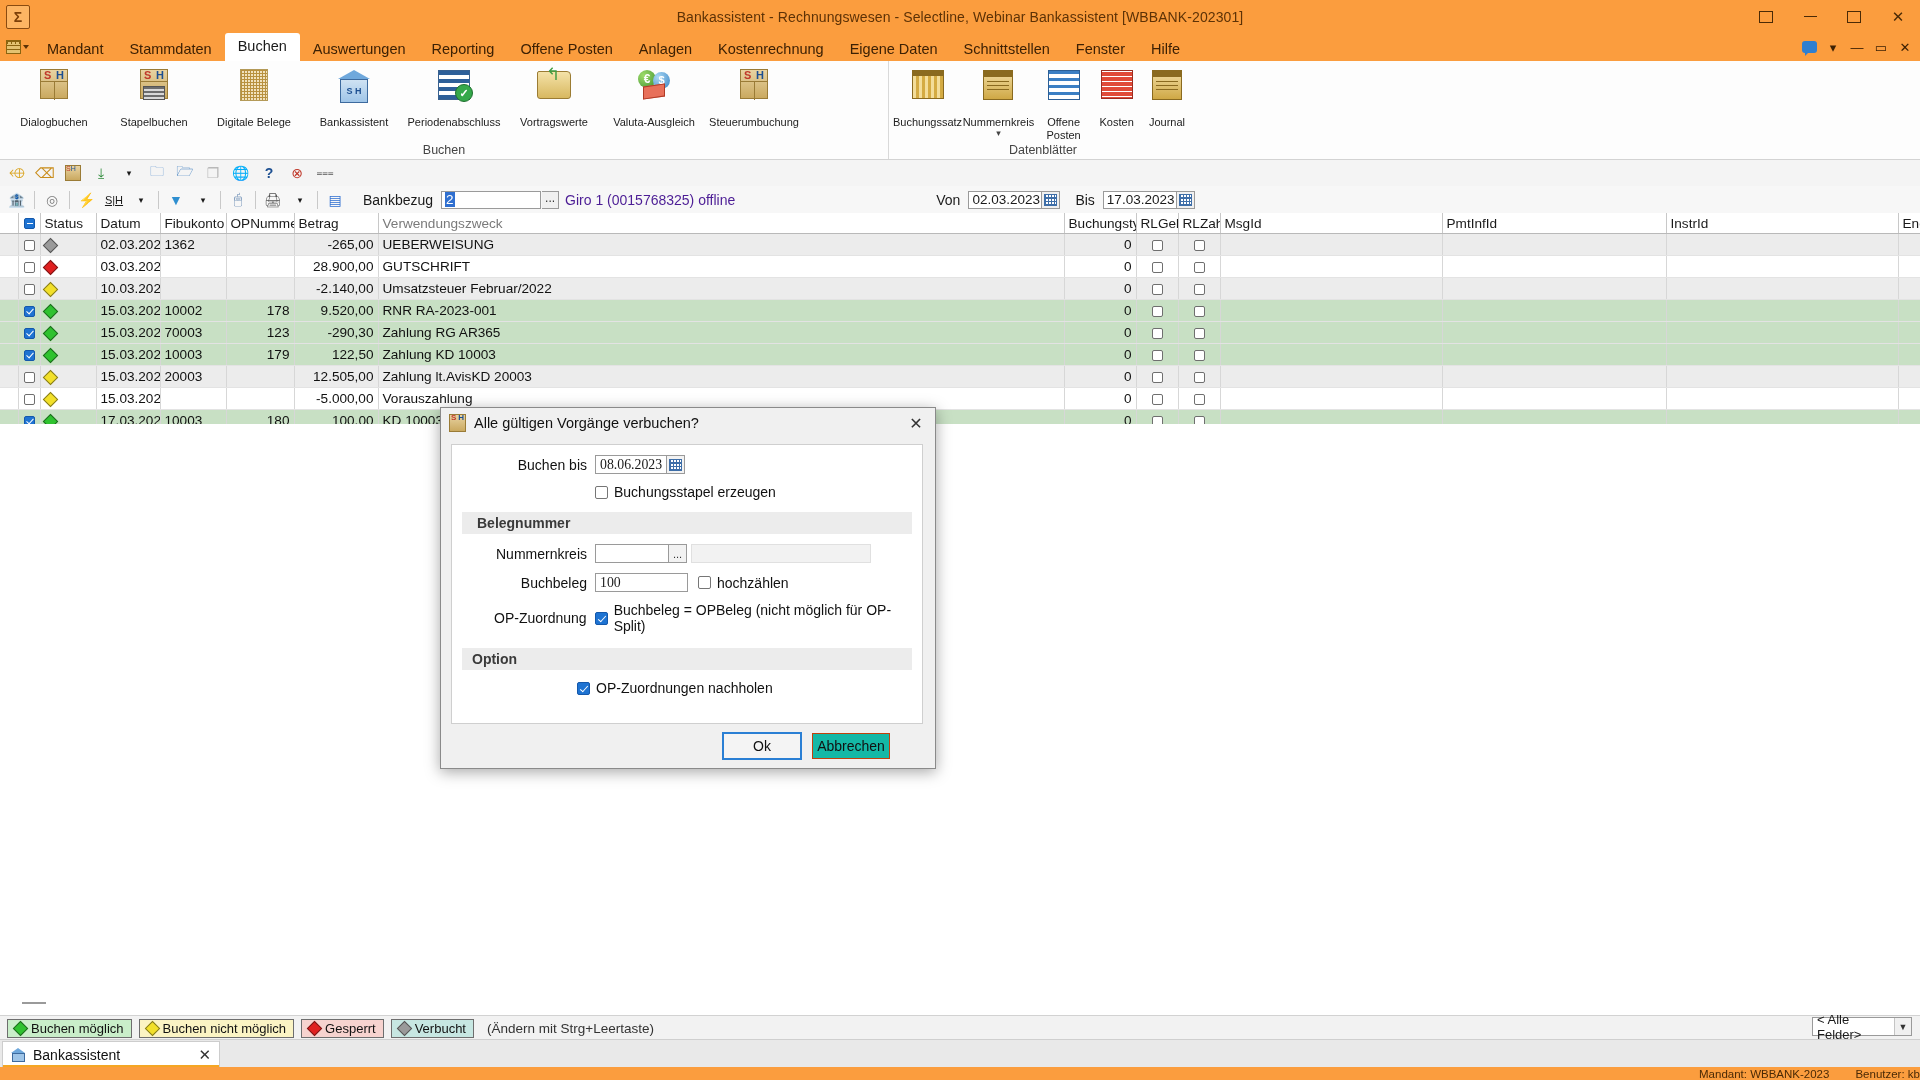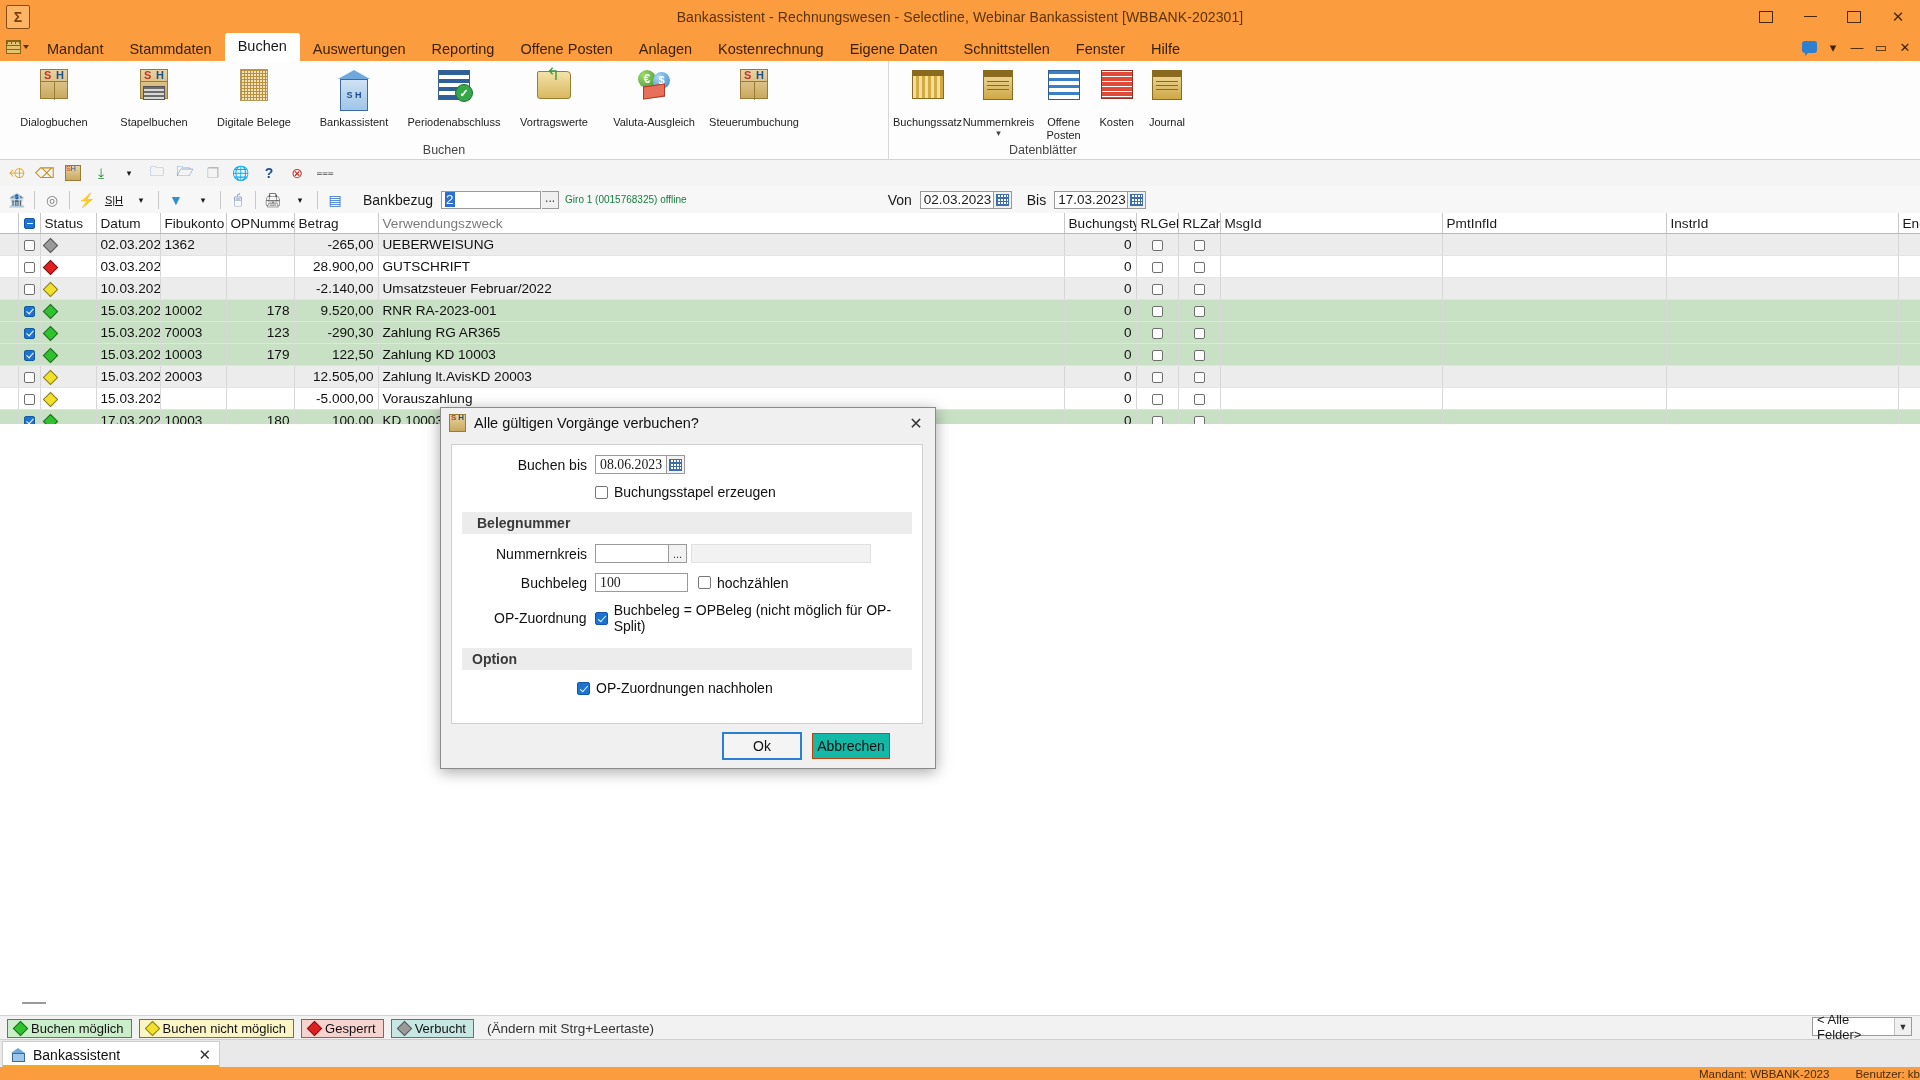--- a/index.html
+++ b/index.html
@@ -80,21 +80,21 @@
   .ic-sh:after{content:"H";position:absolute;right:3px;top:-1px;font-size:11px;font-weight:bold;color:#1c4f91;}
   .ic-sh .cross{position:absolute;left:0;top:11px;width:100%;height:1px;background:#9a7b36;}
   .ic-sh .vcross{position:absolute;left:50%;top:11px;width:1px;height:19px;background:#9a7b36;}
   .ic-stack{position:absolute;left:6px;bottom:0px;width:20px;height:12px;
      background:repeating-linear-gradient(to bottom,#6d6d6d 0 2px,#d8d8d8 2px 4px);border:1px solid #555;}
   .ic-doc{width:26px;height:30px;margin:1px auto;background:#f1e2bd;border:1px solid #b49a58;
      background-image:repeating-linear-gradient(to bottom,#b8913f 0 1px,transparent 1px 3px),repeating-linear-gradient(to right,#b8913f 0 1px,transparent 1px 3px);
      background-size:3px 3px;}
   .ic-bank{width:32px;height:28px;margin:2px auto;position:relative;}
   .ic-bank .roof{position:absolute;left:0;top:0;width:0;height:0;border-left:16px solid transparent;border-right:16px solid transparent;border-bottom:9px solid #6fa8dc;}
-  .ic-bank .body{position:absolute;left:2px;top:9px;width:28px;height:32px;background:linear-gradient(#cfe2f3,#9fc5e8);border:1px solid #3d6a9e;box-sizing:border-box;
+  .ic-bank .body{position:absolute;left:2px;top:9px;width:28px;height:24px;background:linear-gradient(#cfe2f3,#9fc5e8);border:1px solid #3d6a9e;box-sizing:border-box;
      display:flex;align-items:center;justify-content:center;font-size:9px;font-weight:bold;color:#1c4f91;}
   .ic-table{width:30px;height:28px;margin:2px auto;background:#fff;border:1px solid #39618f;position:relative;
      background-image:repeating-linear-gradient(to bottom,#2e6099 0 4px,#fff 4px 8px);}
   .ic-check{position:absolute;right:-2px;bottom:-2px;width:16px;height:16px;border-radius:50%;background:#35a84a;border:1px solid #1f6f2e;
      display:flex;align-items:center;justify-content:center;color:#fff;font-size:11px;font-weight:bold;line-height:1;}
   .ic-folder{width:32px;height:26px;margin:3px auto;position:relative;background:linear-gradient(#f4e2a8,#d8b860);border:1px solid #9b7c33;border-radius:2px 4px 3px 3px;}
   .ic-arrowup{position:absolute;left:9px;top:-4px;font-size:17px;color:#3f9c42;}
   .ic-euro{width:32px;height:28px;margin:2px auto;position:relative;}
   .ic-euro .c1{position:absolute;left:0;top:0;width:18px;height:18px;border-radius:50%;background:radial-gradient(circle at 30% 30%,#9ddc6a,#3f8f2f);color:#fff;font-size:12px;font-weight:bold;text-align:center;line-height:18px;}
   .ic-euro .c2{position:absolute;right:0;top:2px;width:17px;height:17px;border-radius:50%;background:radial-gradient(circle at 30% 30%,#a9d8f5,#3a84c4);color:#fff;font-size:11px;font-weight:bold;text-align:center;line-height:17px;}
@@ -127,21 +127,21 @@
   }
   .lbl-inline{font-size:14px;color:#1a1a1a;margin:0 7px 0 14px;}
   .inp{
     height:18px;border:1px solid #9a9a9a;background:#fff;font-size:13.5px;
     padding:0 3px;box-sizing:border-box;font-family:"Liberation Sans",sans-serif;
   }
   .inp-bankbezug{width:100px;position:relative;display:flex;align-items:center;}
   .selnum{background:#2f6fd0;color:#fff;padding:0 1px;font-size:13.5px;}
   .btn-ellipsis{width:17px;height:18px;border:1px solid #9a9a9a;border-left:none;background:#f0f0f0;
     font-size:12px;line-height:13px;text-align:center;color:#333;box-sizing:border-box;}
-  .giro{font-size:10px;margin-left:5px;color:#15803d;}
+  .giro{font-size:14px;margin-left:5px;color:#4c1d95;}
   .datefield{display:flex;align-items:center;}
   .cal-ico{width:18px;height:18px;border:1px solid #9a9a9a;border-left:none;background:#f0f0f0;box-sizing:border-box;
      display:flex;align-items:center;justify-content:center;}
   .cal-glyph{width:11px;height:10px;border:1px solid #3e6ea8;background:#fff;
      background-image:repeating-linear-gradient(to right,#3e6ea8 0 1px,transparent 1px 3px),repeating-linear-gradient(to bottom,#3e6ea8 0 1px,transparent 1px 3px);
      background-position:0 3px;}
 
   
   .grid{position:absolute;left:0;top:213px;width:1920px;height:211px;overflow:hidden;background:#fff;}
   table.tbl{border-collapse:collapse;table-layout:fixed;width:1920px;font-size:13.6px;}

